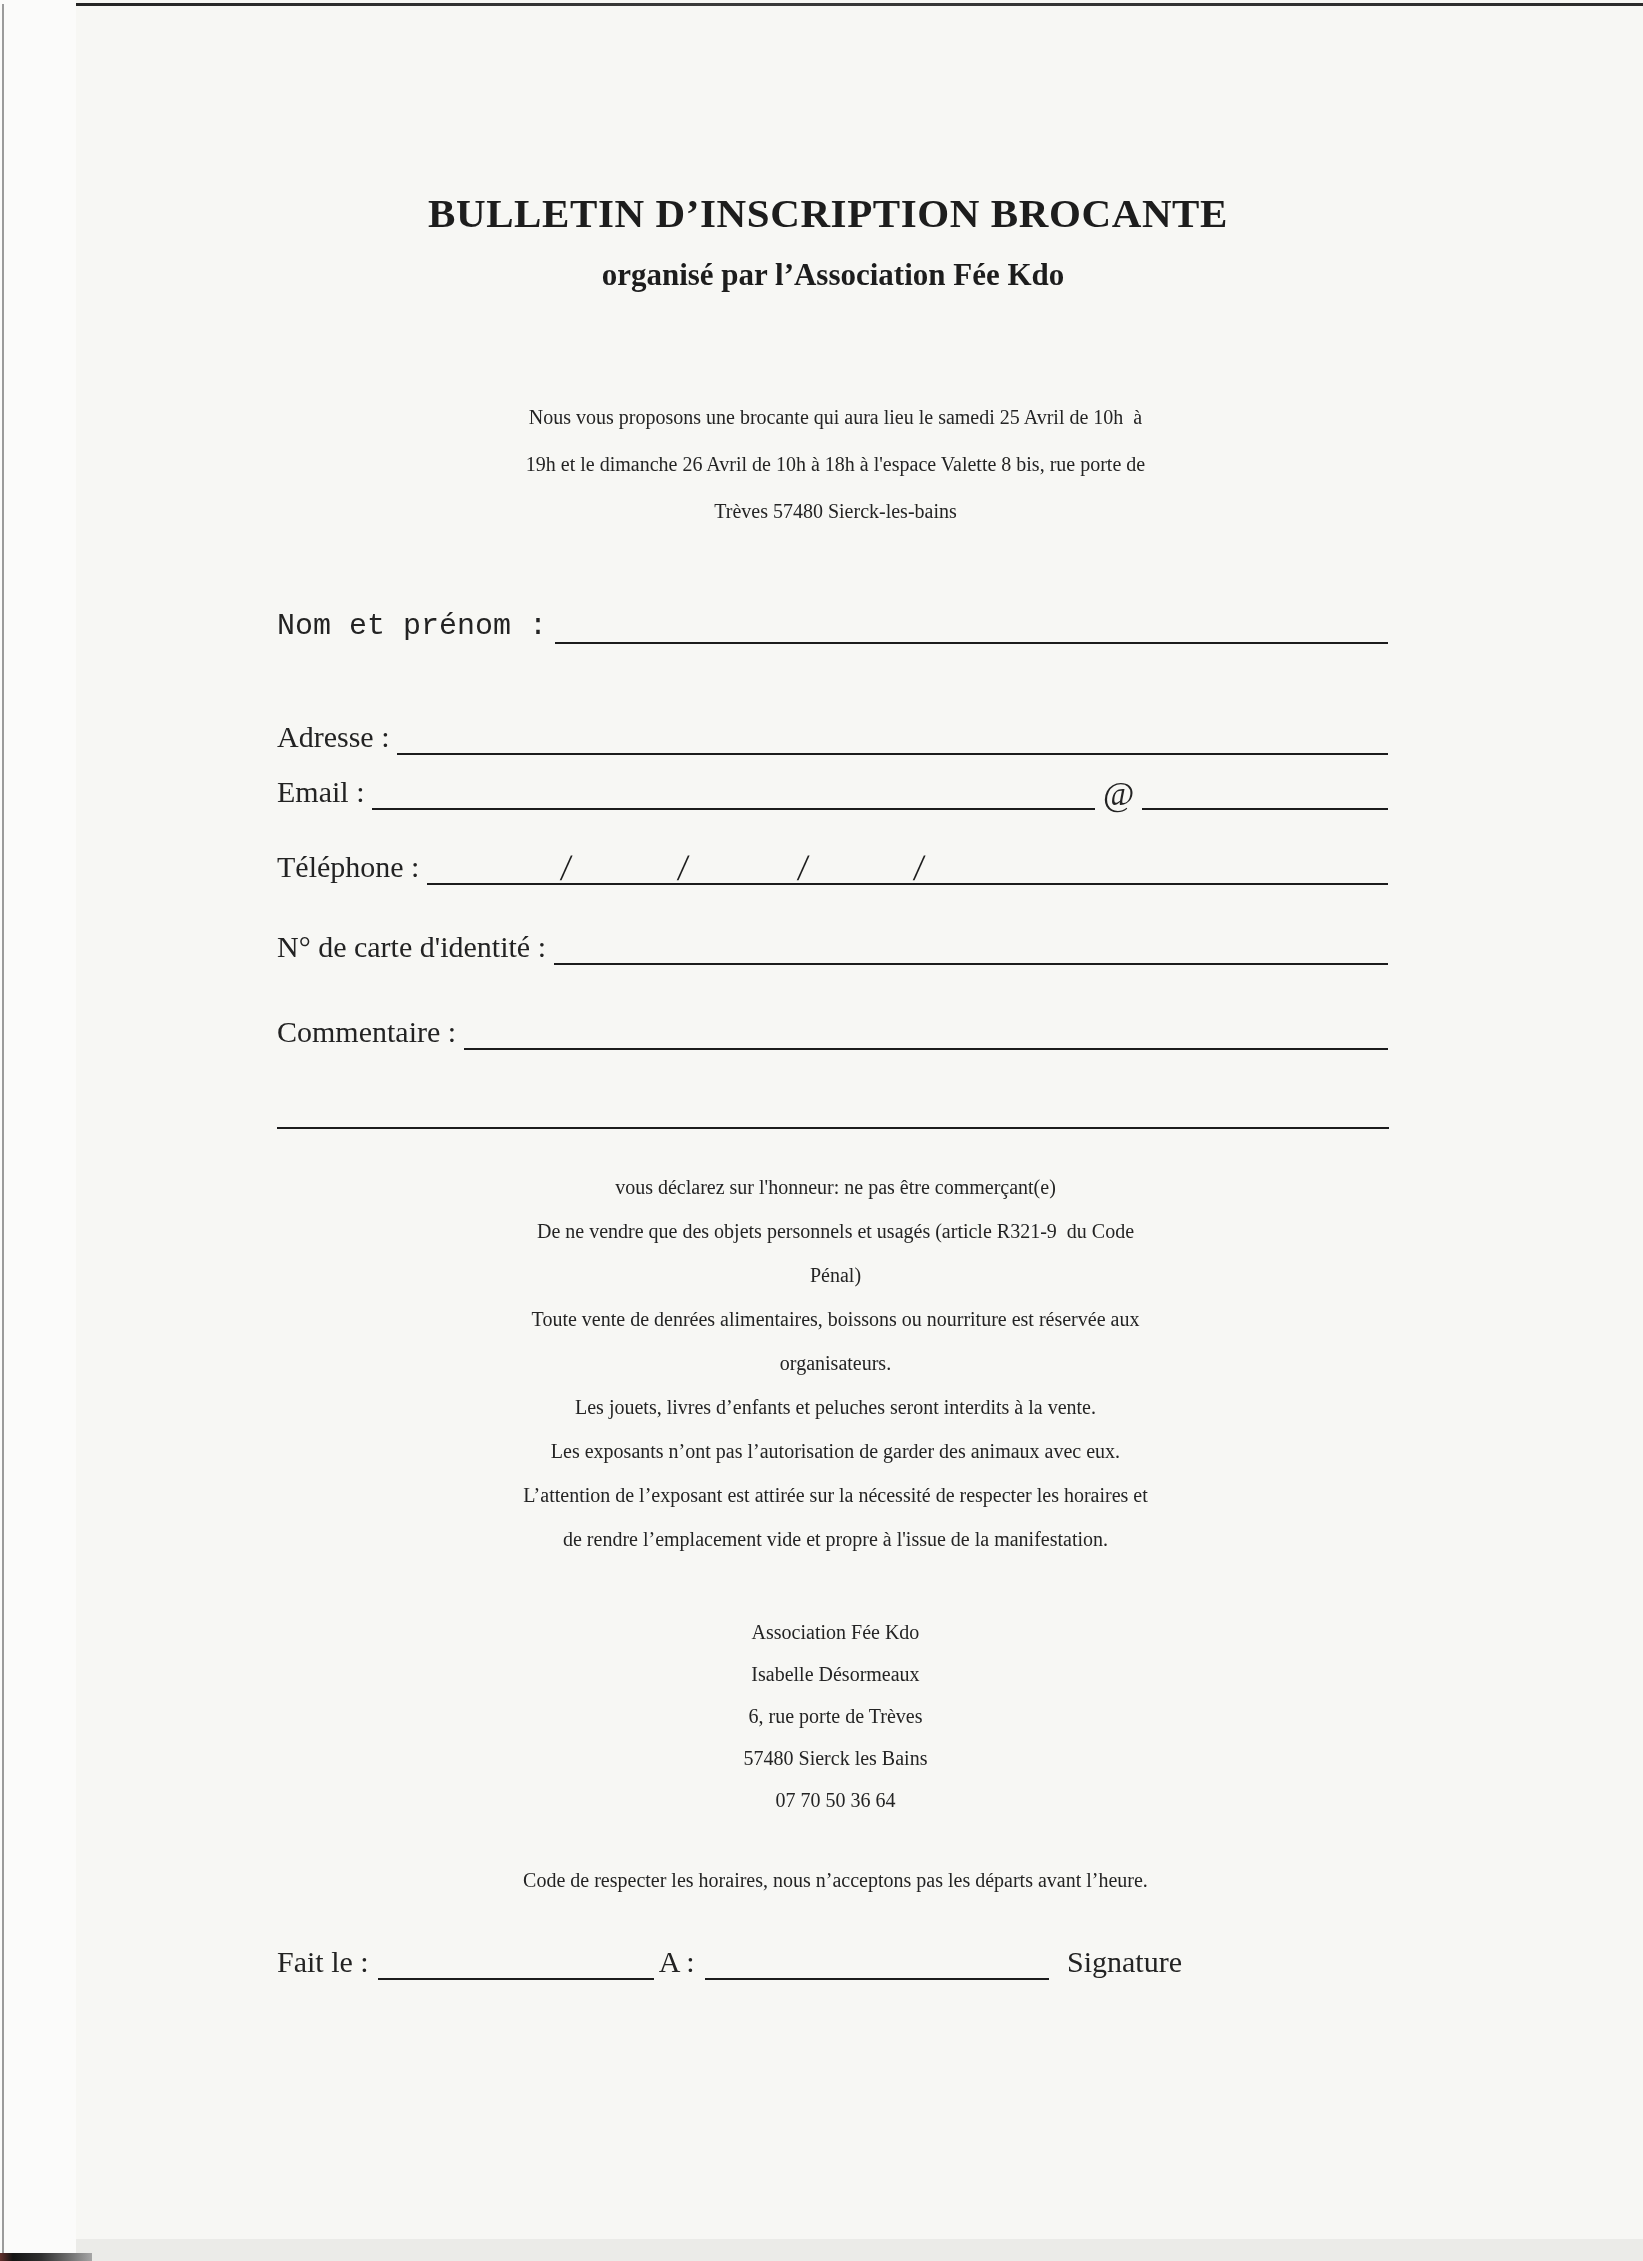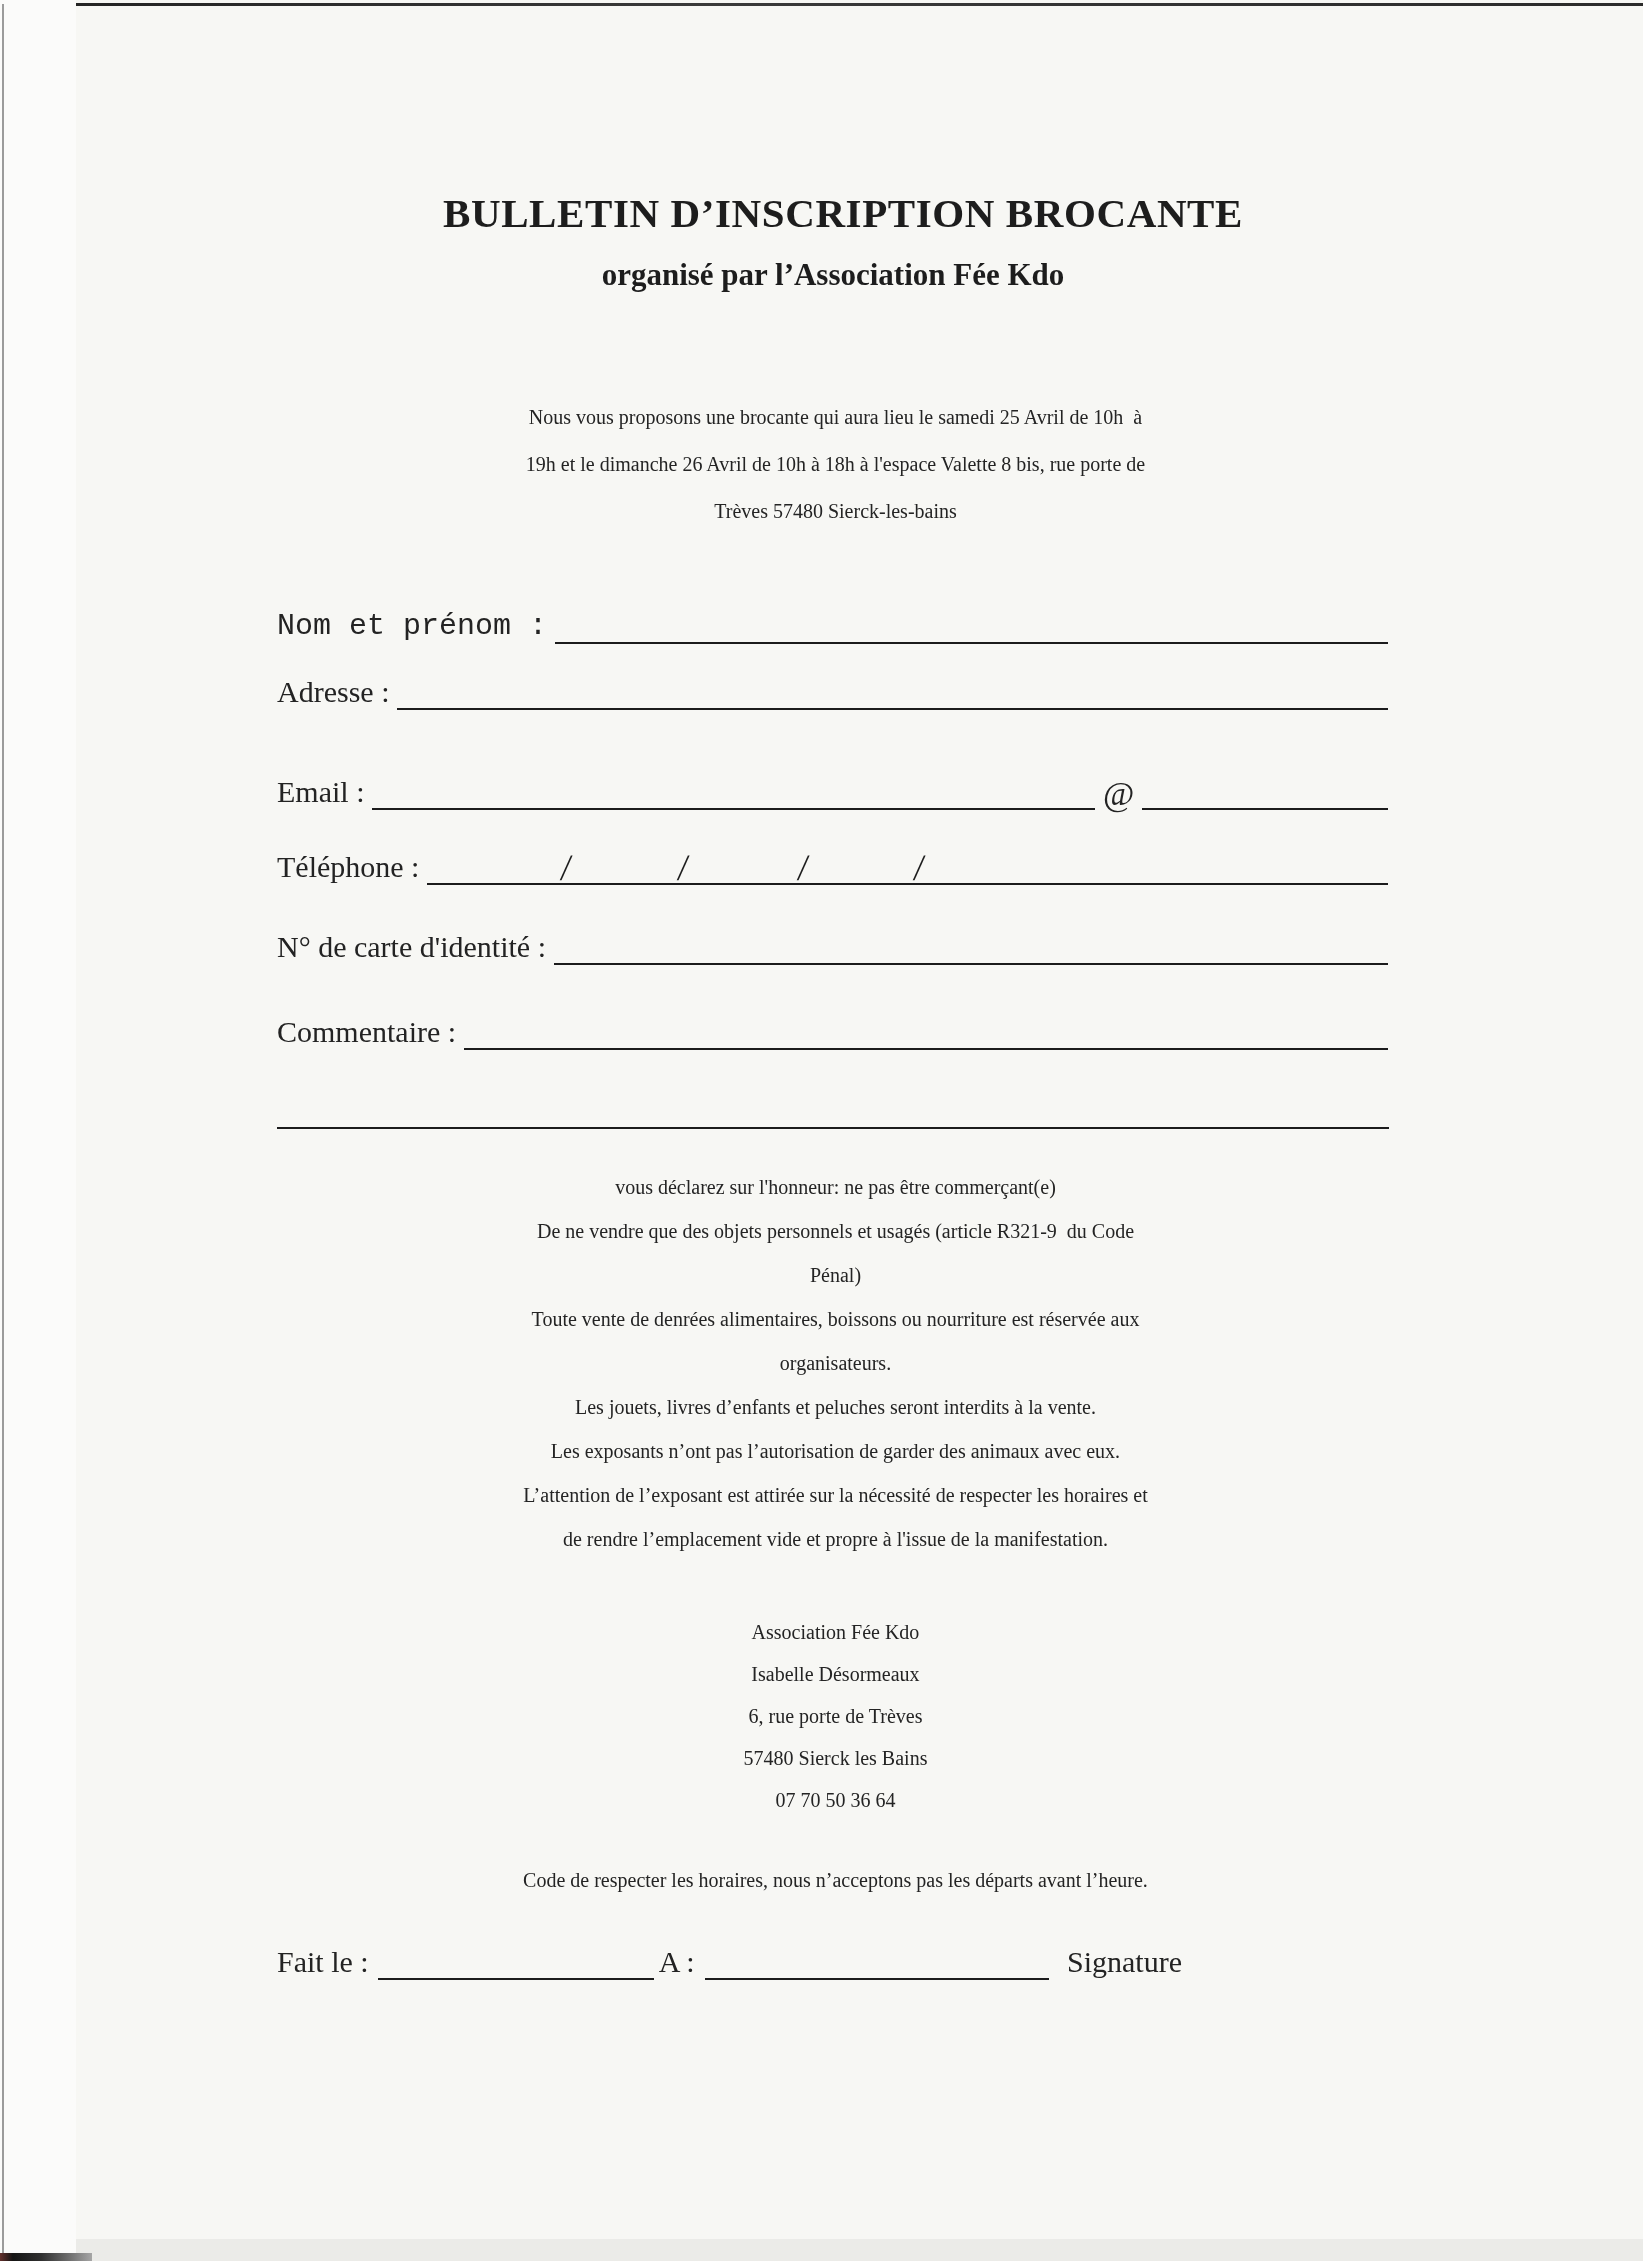--- a/index.html
+++ b/index.html
@@ -15,21 +15,21 @@
   .left-strip   { position:absolute; left:0; top:0; bottom:0; width:76px; background:#fbfbfa; }
   .left-line    { position:absolute; left:1.9px; top:3.9px; bottom:5.2px; width:1.9px; background:#9b9b9b; }
   .top-line     { position:absolute; top:2.6px; left:76px; right:0; height:3.2px;
                   background:linear-gradient(to right,#242424,#3a3a3a 40%,#2b2b2b); }
   .bottom-strip { position:absolute; left:76px; right:0; bottom:0; height:22px; background:#ebebe8; }
   .bottom-corner{ position:absolute; left:0; bottom:0; width:92px; height:8.4px;
                   background:linear-gradient(to right,#63302c 0%,#141414 14%,#303030 45%,#6e6e6e 75%,#a6a6a6 100%); }
 
   
   .doc-title {
-    position:absolute; top:191px; left:287px; width:1112px;
+    position:absolute; top:191px; left:272px; width:1112px;
     text-align:center; font-weight:bold; font-size:41px; line-height:1.1;
     letter-spacing:0.6px; color:#1d1d1d; white-space:pre;
   }
   .doc-subtitle {
     position:absolute; top:257px; left:277px; width:1112px;
     text-align:center; font-weight:bold; font-size:31px; white-space:pre; color:#1d1d1d;
   }
   .para { position:absolute; left:262px; width:1147px; font-size:20px; color:#242424;text-align:center; }
   .para .tl { white-space:pre; }
   .intro { top:394px; line-height:47px; }
@@ -39,21 +39,21 @@
 
   
   .frow {
     position:absolute; left:277px; right:255px;
     display:flex; align-items:flex-end; height:39px;
   }
   .frow .lbl { font-size:30px; white-space:pre; padding:0 7.7px 1.3px 0; }
   .blank  { flex:1; border-bottom:2.6px solid #1c1c1c; height:32px; }
   .blank-fixed { border-bottom:2.6px solid #1c1c1c; height:32px; }
   .row-nom   { top:605px;font-family:Liberation Mono, monospace; }
-  .row-adr   { top:671px; }
+  .row-adr   { top:716px; }
   .row-email { top:771px; }
   .row-tel   { top:846px; }
   .row-cni   { top:926px; }
   .row-com   { top:1011px; }
   .at-sign { font-size:34px; line-height:1; margin:0 7.7px -1.3px 7.7px; }
   .email-tail { width:246px; }
   .tel-line { position:relative; }
   .tel-slash {
     position:absolute; bottom:-2.6px; font-size:37px; line-height:1;
     transform:skewX(-6deg); color:#1c1c1c;

